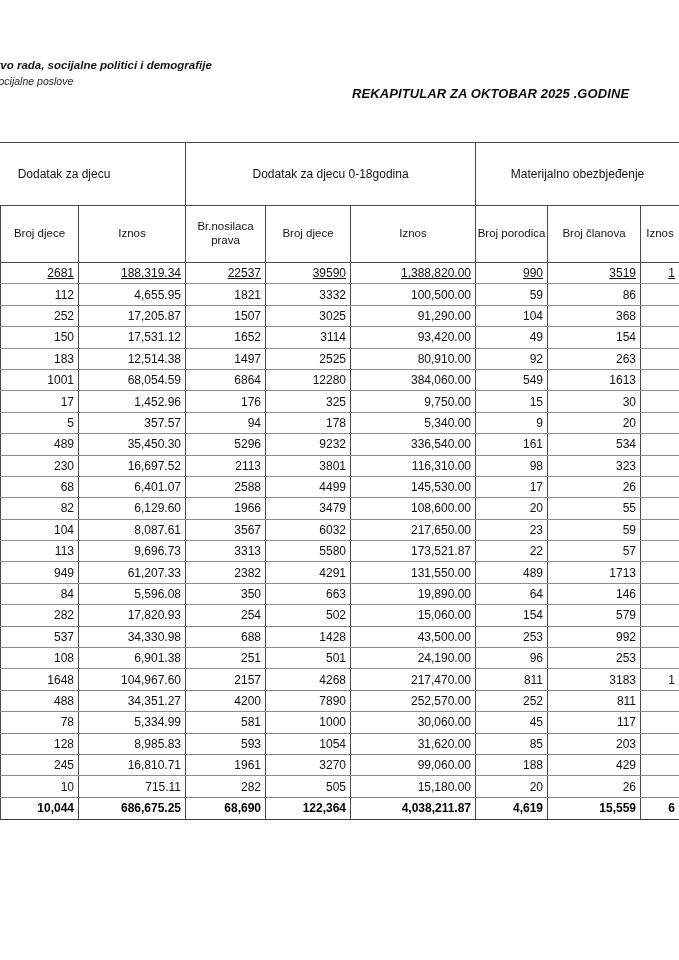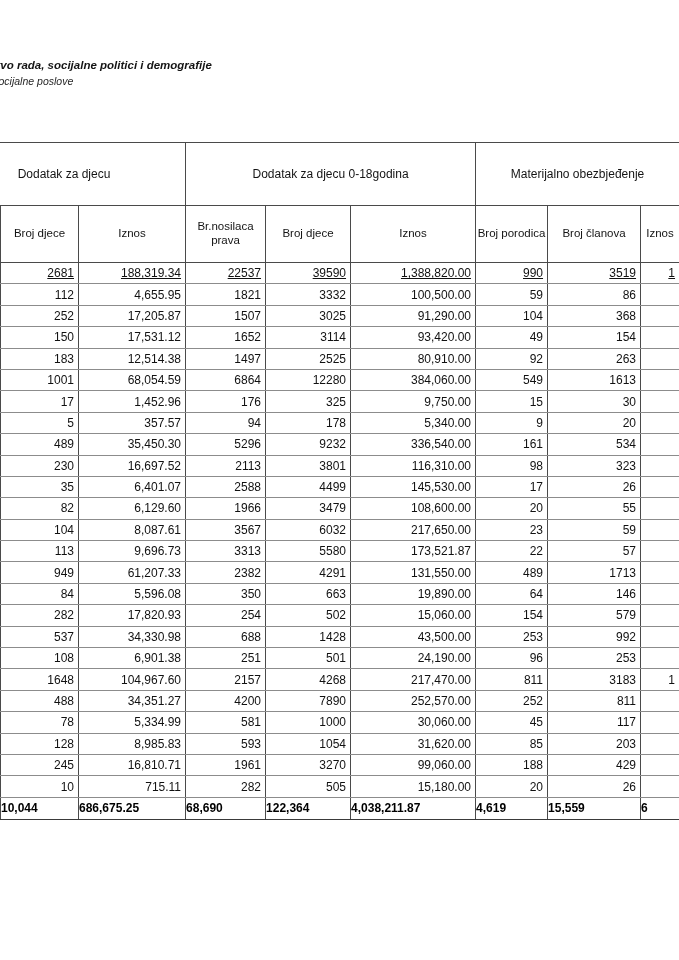--- a/index.html
+++ b/index.html
@@ -94,20 +94,21 @@
     font-size:12px;
     color:#111111;
     border-top:1px solid #8c8c8c;
     border-bottom:1px solid #8c8c8c;
     border-left:1px solid #4a4a4a;
     border-right:1px solid #4a4a4a;
   }
   tr.dat.first td{border-top:1px solid #4a4a4a;text-decoration:underline;}
   tr.total td{
     height:21px;
+    text-align:right;
     vertical-align:middle;
     padding:0 4px 0 0;
     font-size:12px;
     font-weight:bold;
     color:#000000;
     border-top:1.4px solid #3a3a3a;
     border-bottom:1.4px solid #3a3a3a;
     border-left:1px solid #4a4a4a;
     border-right:1px solid #4a4a4a;
   }
@@ -125,20 +126,21 @@
 </head>
 <body>
 
 <div class="page">
 
   <div class="org-block">
     <div class="org-line1">Ministarstvo rada, socijalne politici i demografije</div>
     <div class="org-line2">Sektor za socijalne poslove</div>
   </div>
 
+  <div class="report-title">REKAPITULAR ZA OKTOBAR 2025 .GODINE</div>
 
   <div class="tbl-wrap">
     <table class="rek">
       <colgroup>
         <col class="c0">
           <col class="c1">
           <col class="c2">
           <col class="c3">
           <col class="c4">
         <col class="c5">
@@ -270,21 +272,21 @@
             <td>16,697.52</td>
             <td>2113</td>
             <td>3801</td>
             <td>116,310.00</td>
             <td>98</td>
             <td>323</td>
             <td></td>
           </tr>
           <tr class="dat">
             <td></td>
-            <td>35</td>
+            <td>68</td>
             <td>6,401.07</td>
             <td>2588</td>
             <td>4499</td>
             <td>145,530.00</td>
             <td>17</td>
             <td>26</td>
             <td></td>
           </tr>
           <tr class="dat">
             <td></td>

